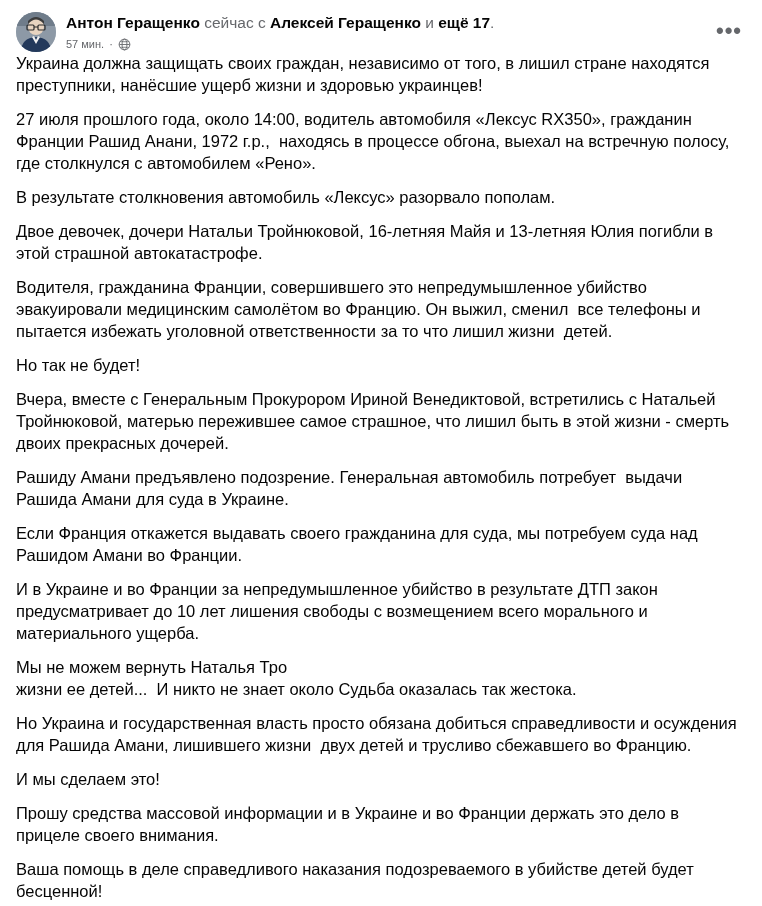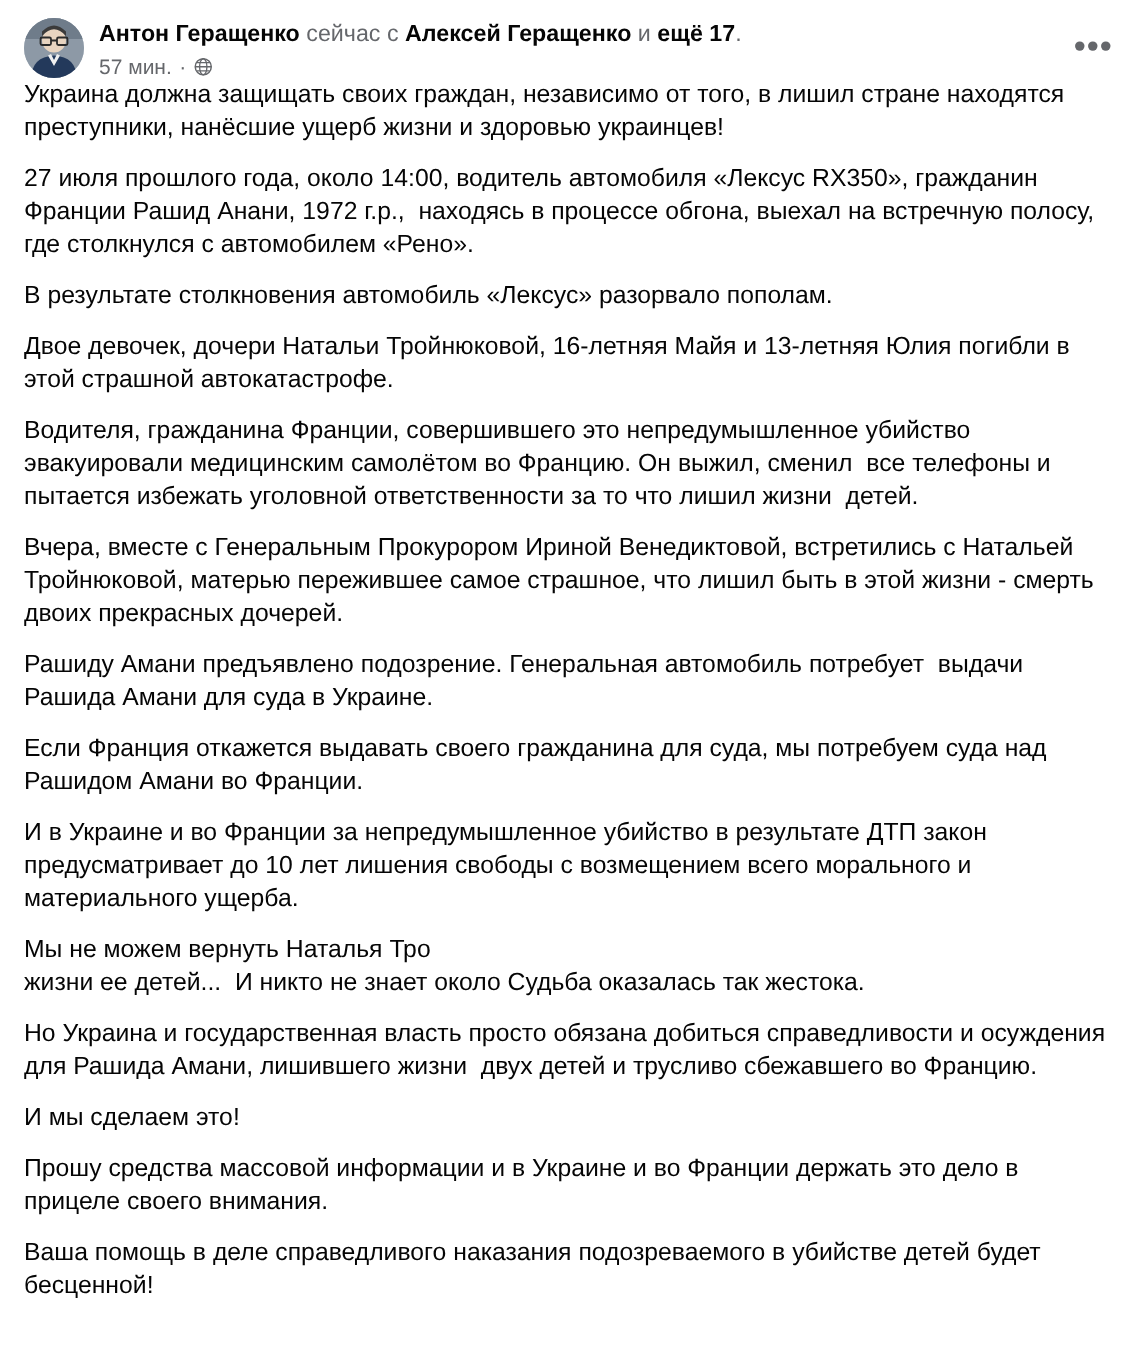--- a/index.html
+++ b/index.html
@@ -53,21 +53,21 @@
     font-weight: bold;
   }
   .byline .name-link {
     color: #050505;
     font-weight: bold;
   }
   .meta {
     display: flex;
     align-items: center;
     margin-top: 3px;
-    font-size: 14px;
+    font-size: 11px;
     color: #65676b;
     line-height: 16px;
   }
   .meta .dot {
     margin: 0 5px;
   }
   .globe-icon {
     display: inline-flex;
     align-items: center;
   }
@@ -147,20 +147,21 @@
       <span class="dots">•••</span>
     </div>
   </div>
 
   <div class="post-body">
     <p>Украина должна защищать своих граждан, независимо от того, в лишил стране находятся преступники, нанёсшие ущерб жизни и здоровью украинцев!</p>
     <p>27 июля прошлого года, около 14:00, водитель автомобиля «Лексус RX350», гражданин Франции Рашид Анани, 1972 г.р.,  находясь в процессе обгона, выехал на встречную полосу, где столкнулся с автомобилем «Рено».</p>
     <p>В результате столкновения автомобиль «Лексус» разорвало пополам.</p>
     <p>Двое девочек, дочери Натальи Тройнюковой, 16-летняя Майя и 13-летняя Юлия погибли в этой страшной автокатастрофе.</p>
     <p>Водителя, гражданина Франции, совершившего это непредумышленное убийство эвакуировали медицинским самолётом во Францию. Он выжил, сменил  все телефоны и пытается избежать уголовной ответственности за то что лишил жизни  детей.</p>
+    <p>Но так не будет!</p>
     <p>Вчера, вместе с Генеральным Прокурором Ириной Венедиктовой, встретились с Натальей Тройнюковой, матерью пережившее самое страшное, что лишил быть в этой жизни - смерть двоих прекрасных дочерей.</p>
     <p>Рашиду Амани предъявлено подозрение. Генеральная автомобиль потребует  выдачи Рашида Амани для суда в Украине.</p>
     <p>Если Франция откажется выдавать своего гражданина для суда, мы потребуем суда над Рашидом Амани во Франции.</p>
     <p>И в Украине и во Франции за непредумышленное убийство в результате ДТП закон предусматривает до 10 лет лишения свободы с возмещением всего морального и материального ущерба.</p>
     <p>Мы не можем вернуть Наталья Тро
 жизни ее детей...  И никто не знает около Судьба оказалась так жестока.</p>
     <p>Но Украина и государственная власть просто обязана добиться справедливости и осуждения для Рашида Амани, лишившего жизни  двух детей и трусливо сбежавшего во Францию.</p>
     <p>И мы сделаем это!</p>
     <p>Прошу средства массовой информации и в Украине и во Франции держать это дело в прицеле своего внимания.</p>
     <p>Ваша помощь в деле справедливого наказания подозреваемого в убийстве детей будет бесценной!</p>

